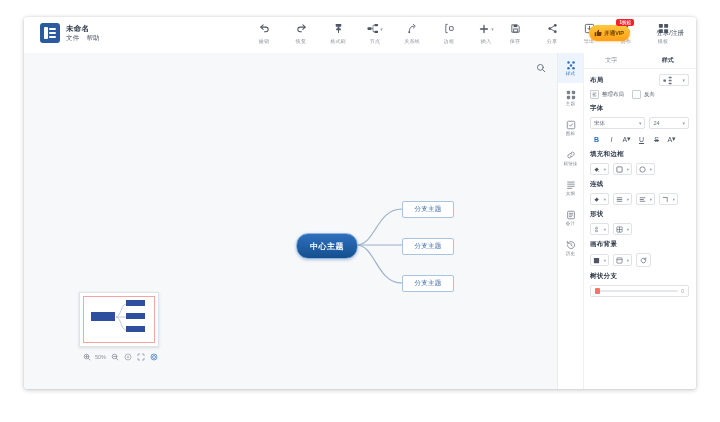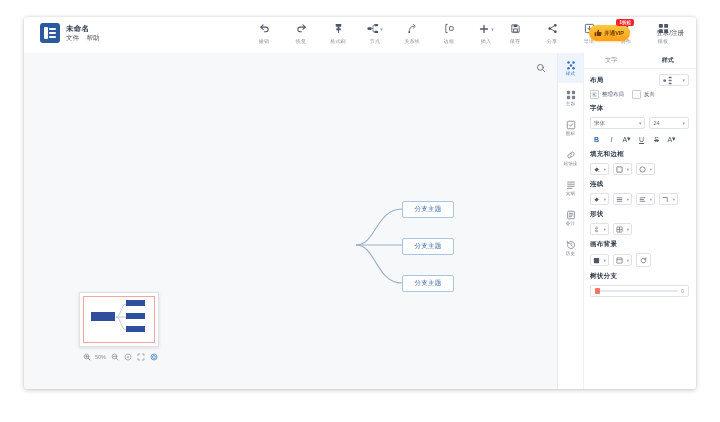--- a/index.html
+++ b/index.html
@@ -293,20 +293,21 @@
           <path d="M15.6 15.6L21 21"></path>
         </svg>
     </div>
 
     <div id="mindmap">
       <svg width="534" height="336" style="position:absolute;left:0;top:0;">
         <path d="M332 192 C 352 192, 352 156, 378 156" stroke="#9aafc9" stroke-width="1.1" fill="none"></path>
         <path d="M332 192 L 378 192" stroke="#9aafc9" stroke-width="1.1" fill="none"></path>
         <path d="M332 192 C 352 192, 352 230, 378 230" stroke="#9aafc9" stroke-width="1.1" fill="none"></path>
       </svg>
+      <div class="node-center">中心主题</div>
       <div class="node-branch" id="nb0">分支主题</div>
       <div class="node-branch" id="nb1">分支主题</div>
       <div class="node-branch" id="nb2">分支主题</div>
     </div>
 
     <div id="minimap-wrap">
       <div id="minimap">
         <svg id="mm-lines" width="72" height="47">
           <path d="M36 24 C 41 24, 41 11, 46 11" stroke="#b9c4d4" stroke-width=".9" fill="none"></path>
           <path d="M36 24 L 46 24" stroke="#b9c4d4" stroke-width=".9" fill="none"></path>

